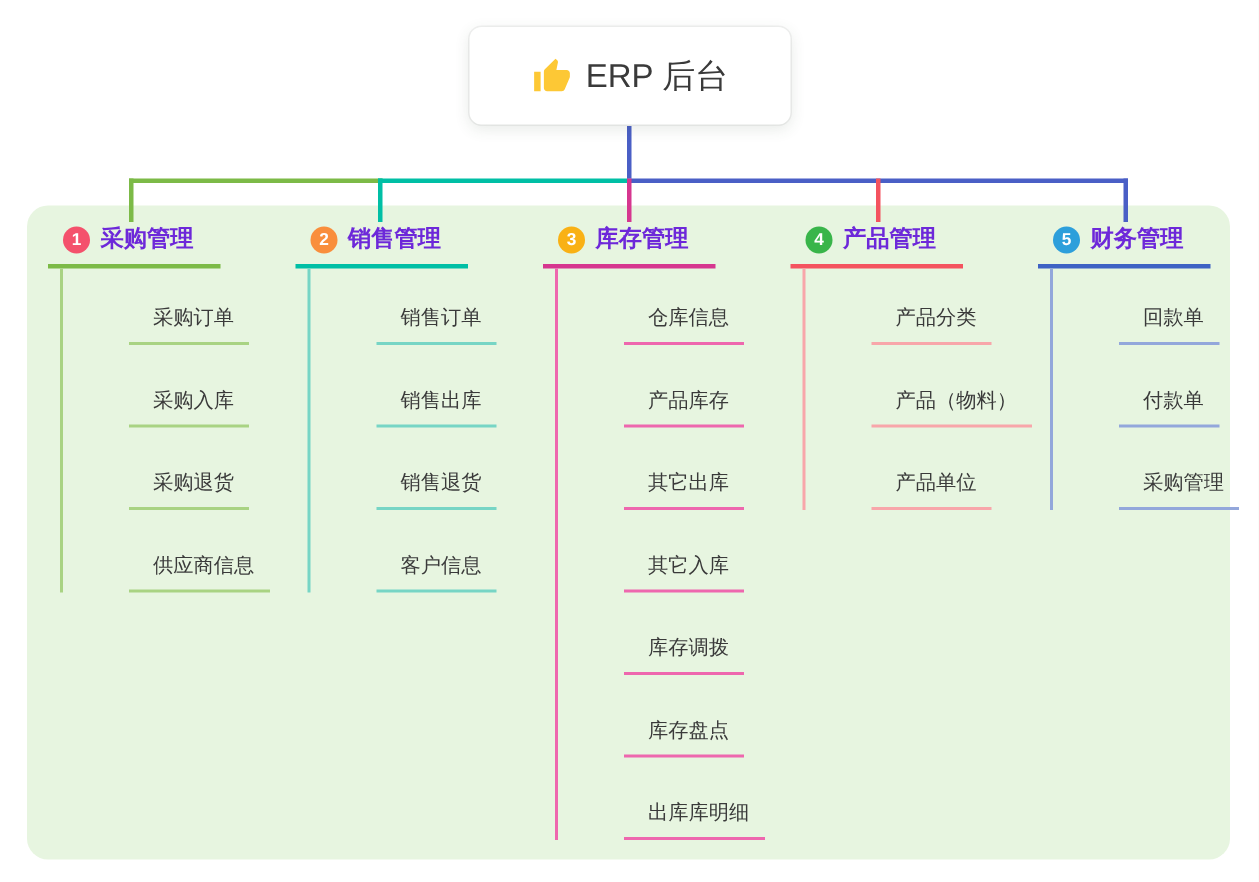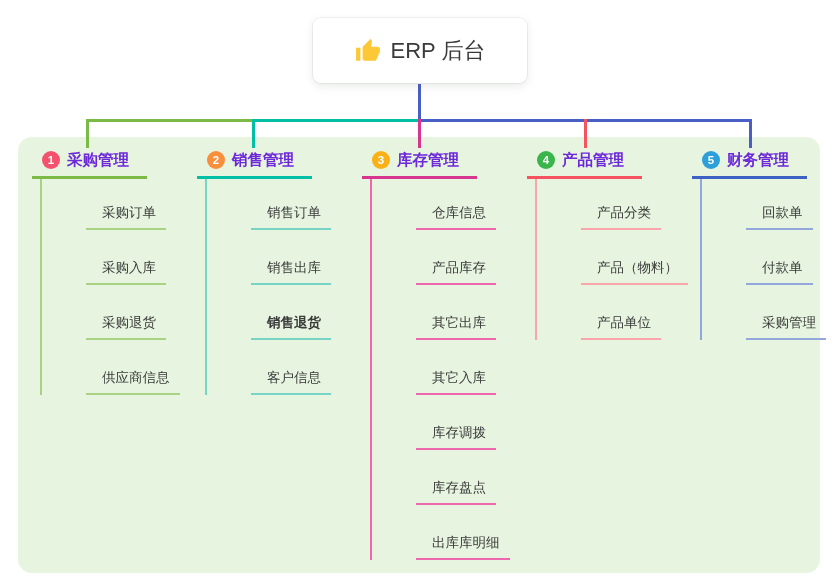--- a/index.html
+++ b/index.html
@@ -124,21 +124,21 @@
           <span class="branch-label">销售管理</span>
         </div>
         <div class="children" style="border-left-color: rgb(119, 213, 197);">
           <div class="child-row">
             <div class="child" style="border-bottom-color: rgb(119, 213, 197);"><span>销售订单</span></div>
           </div>
           <div class="child-row">
             <div class="child" style="border-bottom-color: rgb(119, 213, 197);"><span>销售出库</span></div>
           </div>
           <div class="child-row">
-            <div class="child" style="border-bottom-color: rgb(119, 213, 197); font-weight: bold;"><span>销售退货</span></div>
+            <div class="child" style="border-bottom-color: rgb(119, 213, 197);"><span>销售退货</span></div>
           </div>
           <div class="child-row">
             <div class="child" style="border-bottom-color: rgb(119, 213, 197);"><span>客户信息</span></div>
           </div>
         </div>
       </div>
       <div class="branch" style="left: 362px;">
         <div class="branch-header" style="border-bottom-color: rgb(214, 54, 143);">
           <span class="badge" style="background: rgb(249, 177, 21);">3</span>
           <span class="branch-label">库存管理</span>

